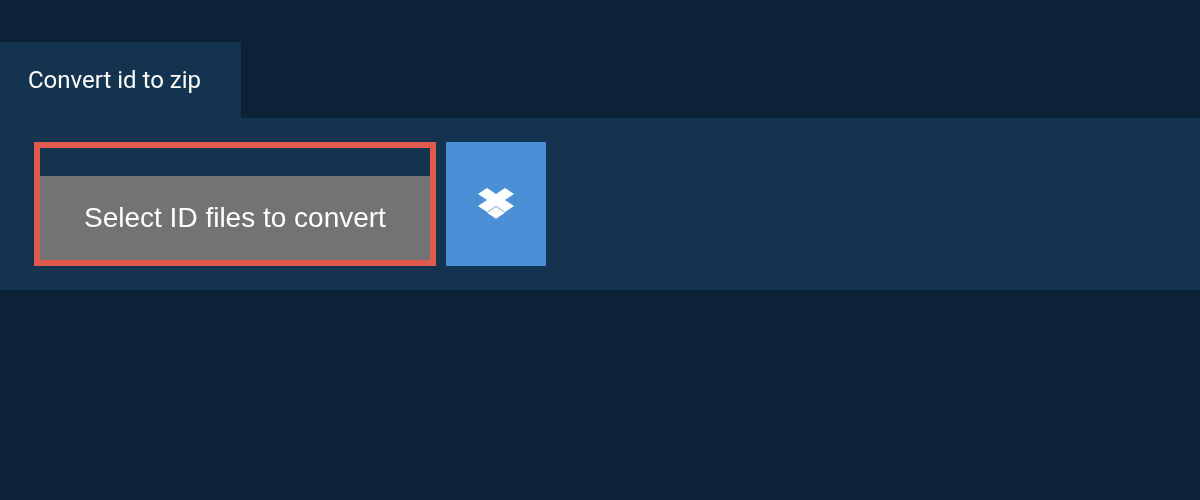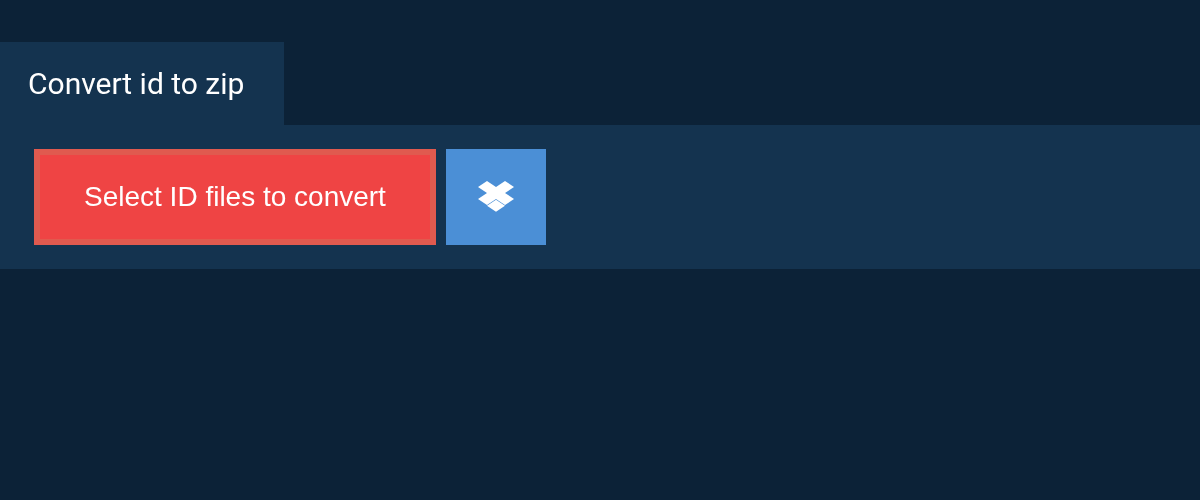--- a/index.html
+++ b/index.html
@@ -12,45 +12,46 @@
       height: 500px;
       background: #0c2237;
       font-family: -apple-system, BlinkMacSystemFont, "Segoe UI", Roboto, sans-serif;
       overflow: hidden;
     }
     .tab {
       display: inline-block;
       background: #14334f;
       color: #ffffff;
       padding: 24px 40px 24px 28px;
-      font-size: 30px;
+      font-size: 24px;
       font-weight: 400;
       margin-top: 42px;
     }
     .panel {
       background: #14334f;
       padding: 24px 34px;
     }
     .button-row {
       display: flex;
       gap: 10px;
     }
     .select-button-wrapper {
       border: 6px solid #e05a4f;
       display: inline-block;
     }
     .select-button {
-      background: #ef4444;
+      background: #737373;
       color: #ffffff;
       font-size: 28px;
       font-weight: 400;
       padding: 26px 44px;
       border: none;
       cursor: pointer;
       display: block;
+      margin-top: 28px;
     }
     .dropbox-button {
       background: #4b8fd6;
       border: none;
       cursor: pointer;
       display: flex;
       align-items: center;
       justify-content: center;
       width: 100px;
     }

